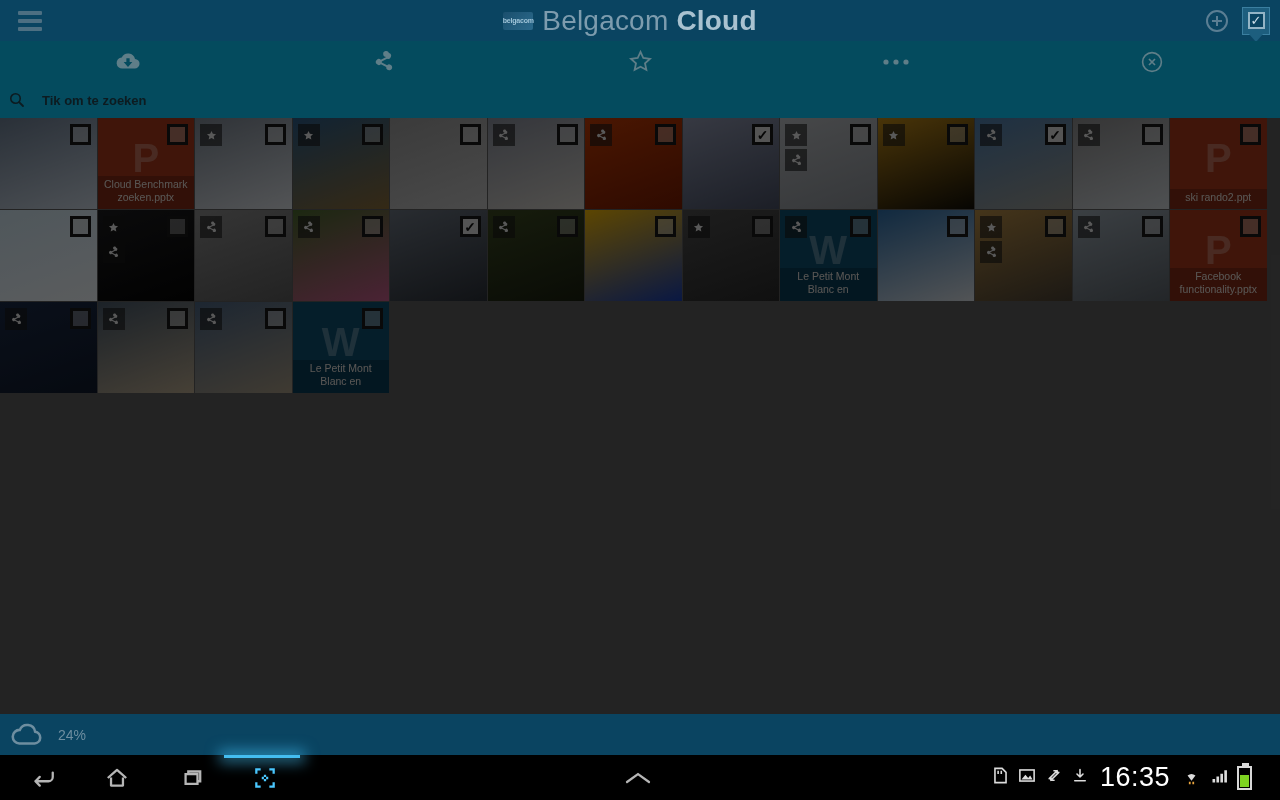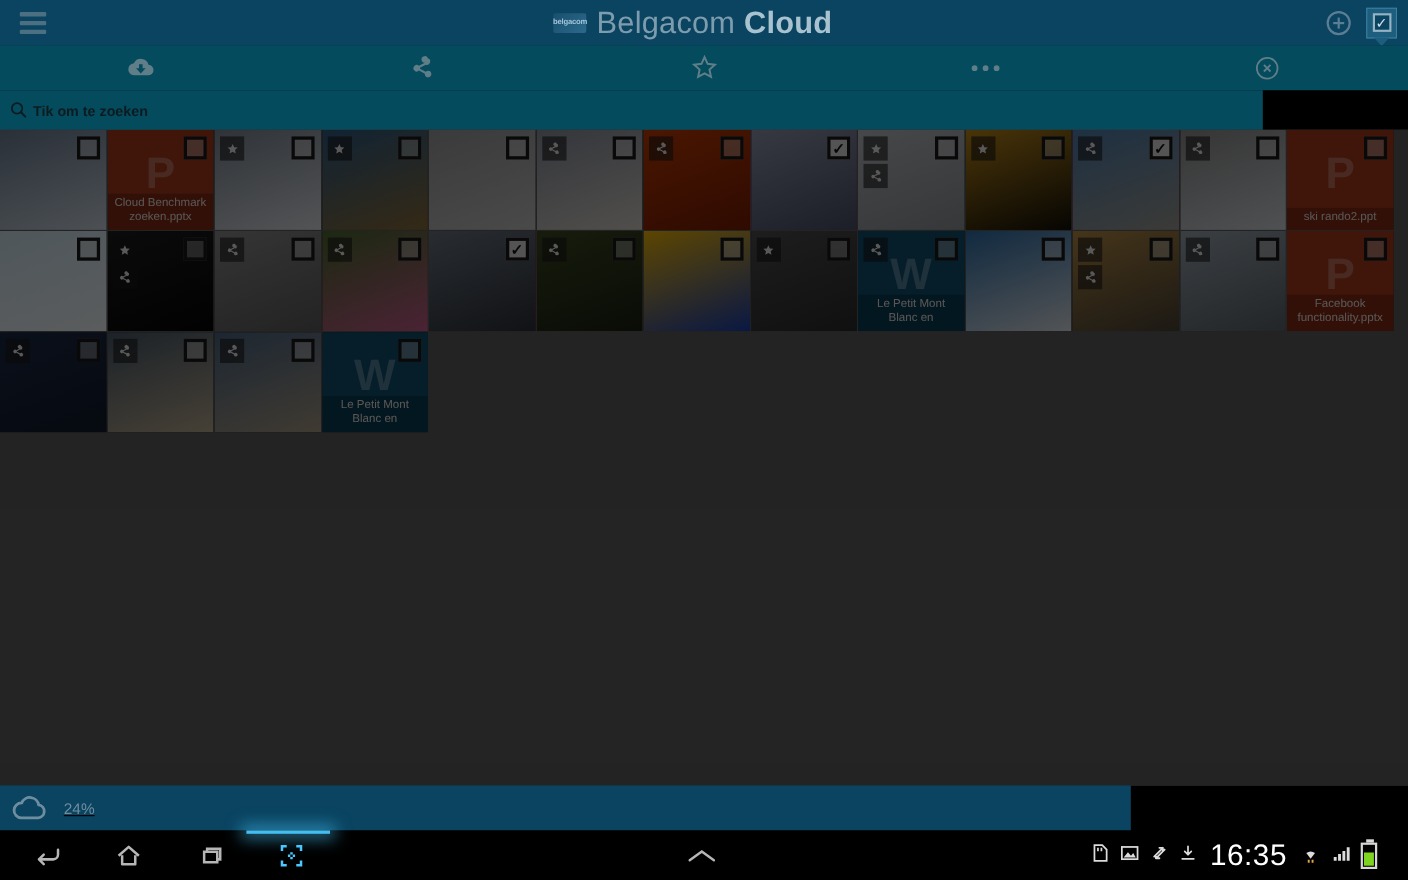--- a/index.html
+++ b/index.html
@@ -63,22 +63,22 @@
   
   .toolbar {
     position: absolute; left: 0; top: 41px; width: 1280px; height: 41px;
     background: #044b5e; display: flex; align-items: center;
   }
   .tb-item { flex: 1; display: flex; align-items: center; justify-content: center; height: 41px; }
   .tb-ic { fill: #5f7e88; }
 
   
   .searchbar {
-    position: absolute; left: 0; top: 82px; width: 1148px; height: 36px;
-    background: #044b5e; display: flex; align-items: center; padding-left: 8px; gap: 4px;
+    position: absolute; left: 0; top: 82px; width: 1280px; height: 36px;
+    background: #044b5e; display: flex; align-items: center; padding-left: 8px; gap: 16px;
   }
   .search-label { font-size: 13px; color: #0d1b20; font-weight: bold; }
 
   
   .content {
     position: absolute; left: 0; top: 118px; width: 1280px; height: 596px;
     background: #5e5e5e; overflow: hidden;
   }
   .grid { display: flex; flex-wrap: wrap; align-content: flex-start; }
   .cell {
@@ -126,22 +126,22 @@
   }
   .dlg-item {
     height: 65px; display: flex; align-items: center; padding: 0 16px;
     font-size: 21px; color: #1a1a1a; border-bottom: 1px solid #e2e2e2;
     background: #fff;
   }
   .dlg-item:last-child { border-bottom: none; }
 
   
   .storage {
-    position: absolute; left: 0; top: 714px; width: 1028px; height: 41px;
-    background: #0a4461; display: flex; align-items: center; padding-left: 10px; gap: 14px; text-decoration: underline;
+    position: absolute; left: 0; top: 714px; width: 1280px; height: 41px;
+    background: #0a4461; display: flex; align-items: center; padding-left: 10px; gap: 14px;
   }
   .storage .pct { font-size: 14px; color: #6e8ea0; }
 
   
   .navbar {
     position: absolute; left: 0; top: 755px; width: 1280px; height: 45px;
     background: #000; display: flex; align-items: center;
   }
   .nav-left { display: flex; align-items: center; gap: 32px; padding-left: 22px; }
   .nav-btn { width: 42px; height: 40px; display: flex; align-items: center; justify-content: center; }

